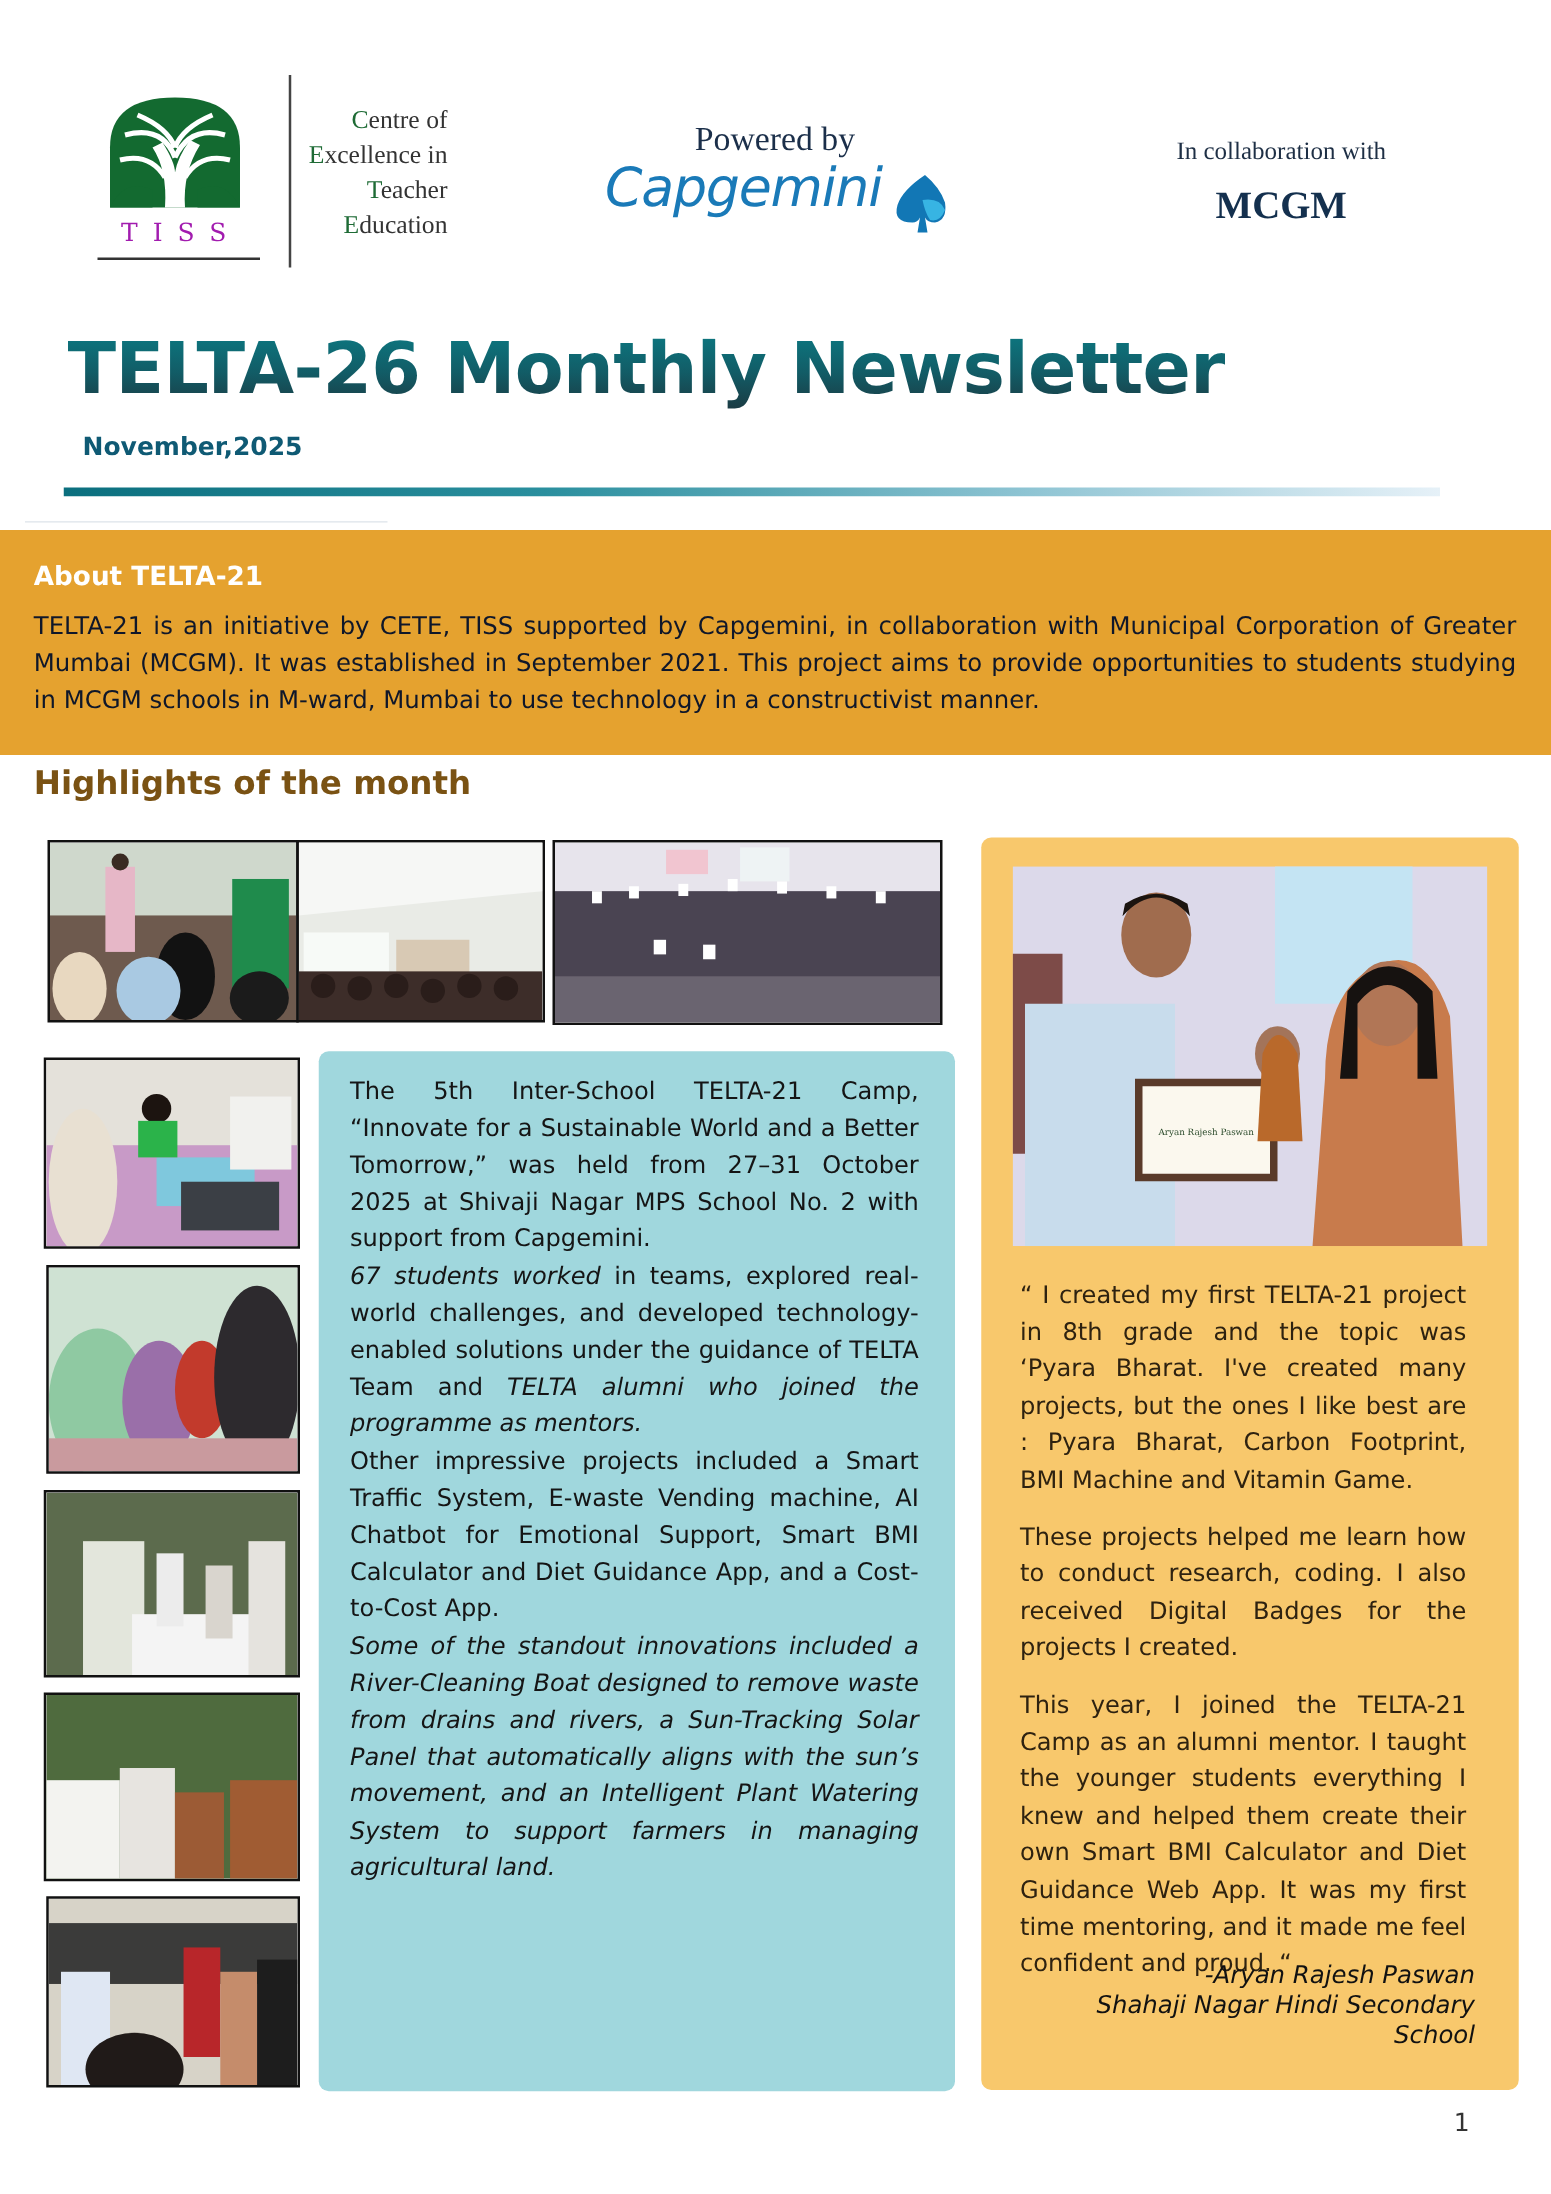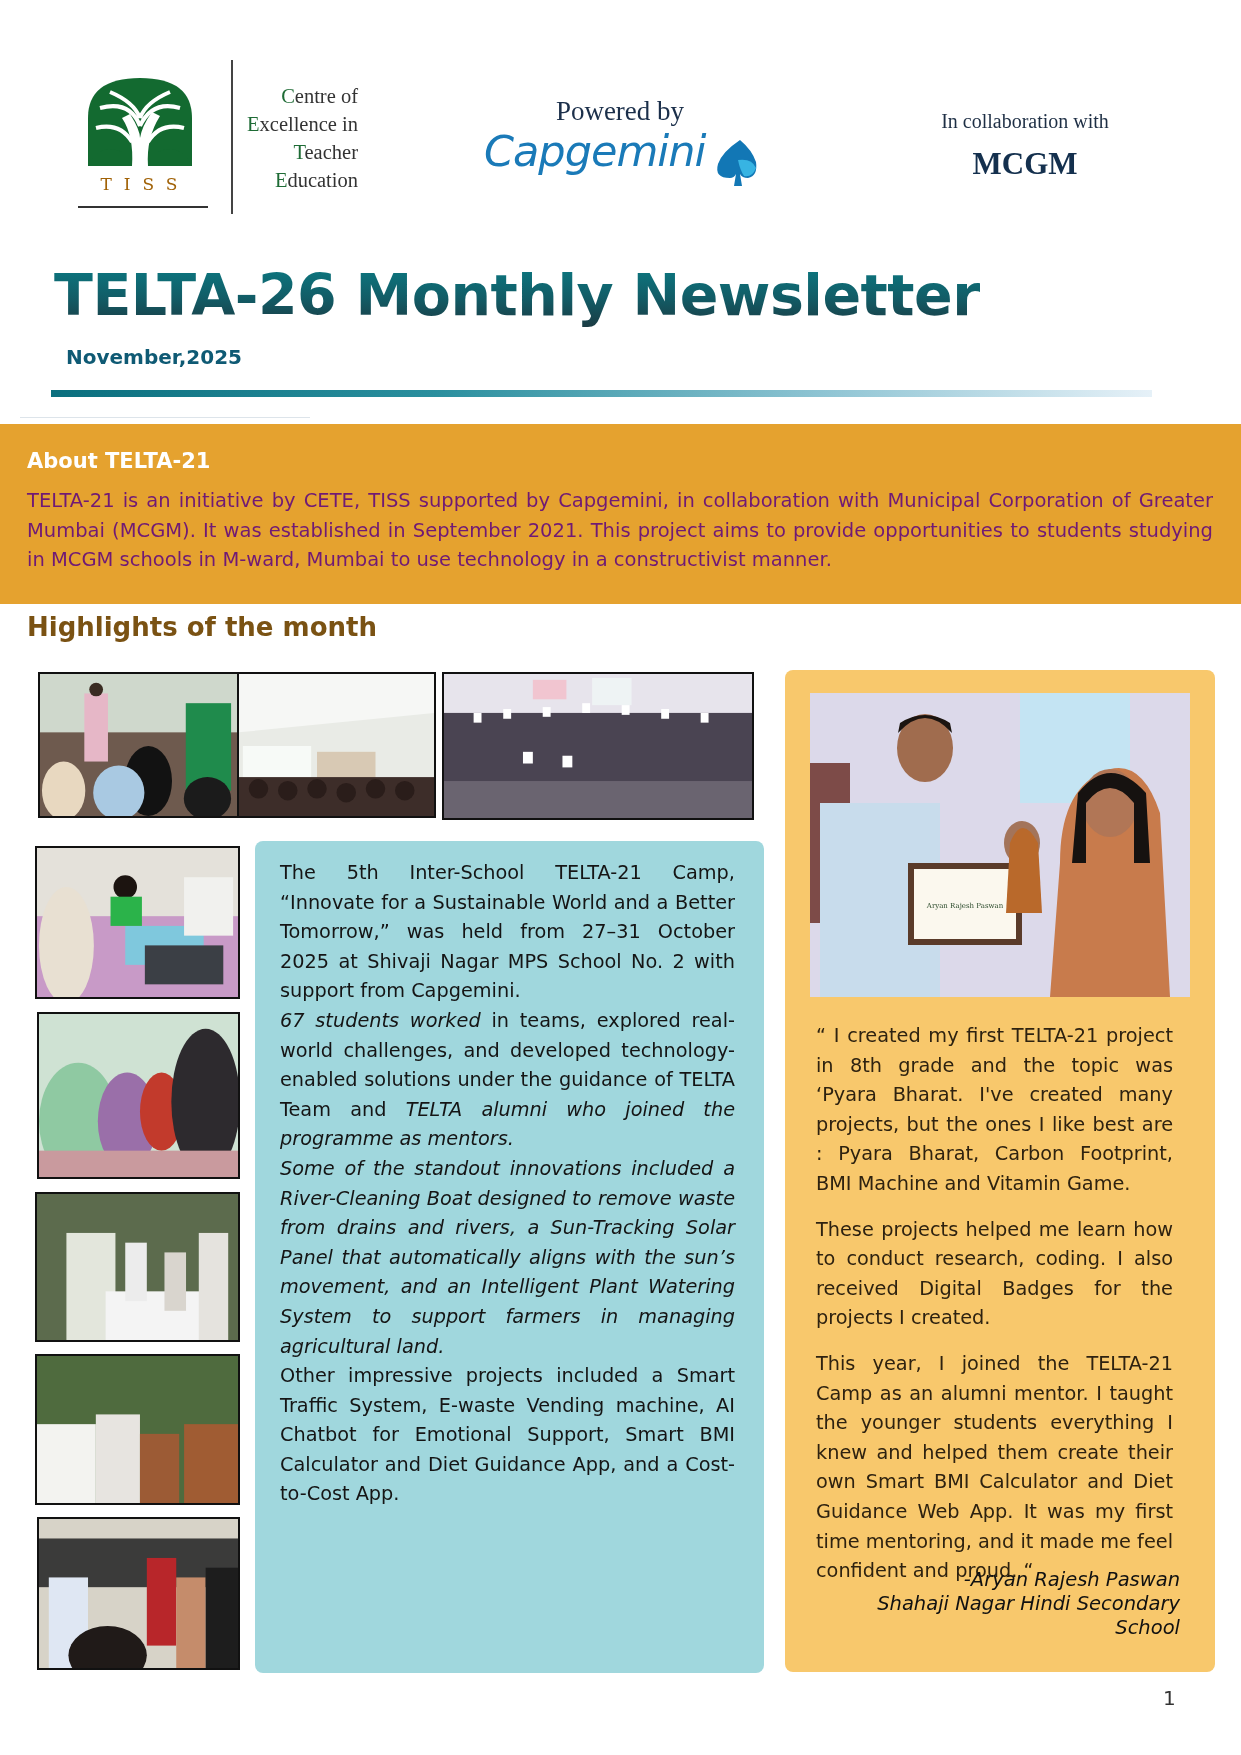--- a/index.html
+++ b/index.html
@@ -6,21 +6,21 @@
   body {
     width: 1241px; height: 1755px; position: relative; overflow: hidden;
     background: #ffffff;
     font-family: "DejaVu Sans", sans-serif;
   }
   .abs { position: absolute; text-align: right; }
 
   
   .tiss-logo { left: 60px; top: 56px; width: 160px; height: 158px; }
   .tiss-word { left: 80px; top: 174px; width: 130px; text-align: center;
-    font-family: "DejaVu Serif", serif; font-size: 17px; letter-spacing: 12px; color: #a16207; }
+    font-family: "DejaVu Serif", serif; font-size: 20px; letter-spacing: 12px; color: #a21caf; }
   .tiss-underline { left: 78px; top: 206px; width: 130px; height: 2px; background: #333; }
   .tiss-vbar { left: 231px; top: 60px; width: 2px; height: 154px; background: #444; }
   .cete { left: 247px; top: 82px; font-family: "Liberation Serif", serif; font-size: 20.5px;
     line-height: 28px; color: #333; }
   .cete .cap { color: #1e6b35; }
 
   .powered { left: 480px; top: 96px; width: 280px; text-align: center;
     font-family: "Liberation Serif", serif; font-size: 27px; color: #1b2f4a; }
   .capgemini { left: 484px; top: 126px; font-family: "DejaVu Sans", sans-serif;
     font-size: 43px; font-style: italic; color: #1a7ab8; letter-spacing: -1px; }
@@ -40,21 +40,21 @@
     font-size: 20px; color: #0f5a74; }
   .divider { left: 51px; top: 390px; width: 1101px; height: 7px;
     background: linear-gradient(90deg, #0b6f7e 0%, #2a8f9e 35%, #8ec4d3 70%, #e6f1f8 100%); }
   .faint-line { left: 20px; top: 417px; width: 290px; height: 1px; background: #dde4ea; }
 
   
   .about { left: 0; top: 424px; width: 1241px; height: 180px; background: #e5a22f; }
   .about-heading { left: 27px; top: 449px; font-family: "DejaVu Sans", sans-serif;
     font-weight: bold; font-size: 21px; color: #ffffff; }
   .about-text { left: 27px; top: 486px; width: 1186px; font-family: "DejaVu Sans", sans-serif;
-    font-size: 19.5px; line-height: 29.5px; color: #701a75; text-align: justify; }
+    font-size: 19.5px; line-height: 29.5px; color: #0f172a; text-align: justify; }
 
   .highlights { left: 27px; top: 612px; font-family: "DejaVu Sans", sans-serif; font-weight: bold;
     font-size: 26px; color: #7a5213; }
 
   
   .photo { border: 2px solid #111; box-sizing: border-box; overflow: hidden; }
   .photo svg { width: 100%; height: 100%; display: block; }
 
   
   .article { left: 255px; top: 841px; width: 509px; height: 832px; background: #a0d7dd;
@@ -220,22 +220,22 @@
     <rect x="140" y="60" width="30" height="93" fill="#c58c6b"></rect>
     <rect x="170" y="50" width="33" height="103" fill="#1d1d1d"></rect>
     <ellipse cx="70" cy="140" rx="40" ry="30" fill="#201a18"></ellipse>
   </svg>
 </div>
 
 <div class="abs article"></div>
 <div class="abs article-text">
   <p>The 5th Inter-School TELTA-21 Camp, “Innovate for a Sustainable World and a Better Tomorrow,” was held from 27–31 October 2025 at Shivaji Nagar MPS School No. 2 with support from Capgemini.</p>
   <p><i>67 students  worked</i><span> in teams, explored real-world challenges, and developed technology-enabled solutions under the guidance of TELTA Team and </span><i>TELTA alumni who joined the programme as mentors.</i></p>
+  <p>Other impressive projects included a Smart Traffic System, E-waste Vending machine, AI Chatbot for Emotional Support, Smart BMI Calculator and Diet Guidance App, and a Cost-to-Cost App.</p>
   <p><i>Some of the standout innovations included a River-Cleaning Boat designed to remove waste from drains and rivers, a Sun-Tracking Solar Panel that automatically aligns with the sun’s movement, and an Intelligent Plant Watering System to support farmers in managing agricultural land.</i></p>
-  <p>Other impressive projects included a Smart Traffic System, E-waste Vending machine, AI Chatbot for Emotional Support, Smart BMI Calculator and Diet Guidance App, and a Cost-to-Cost App.</p>
 </div>
 
 <div class="abs testimonial"></div>
 <div class="abs quote-photo">
   <svg width="380" height="304" viewBox="0 0 380 304">
     <rect width="380" height="304" fill="#dcd9ea"></rect>
     <rect x="210" y="0" width="110" height="110" fill="#c4e4f3"></rect>
     <rect x="0" y="70" width="40" height="160" fill="#7d4b48"></rect>
     <rect x="10" y="110" width="120" height="194" fill="#c8dcec"></rect>
     <ellipse cx="115" cy="55" rx="28" ry="34" fill="#a06c4e"></ellipse>

